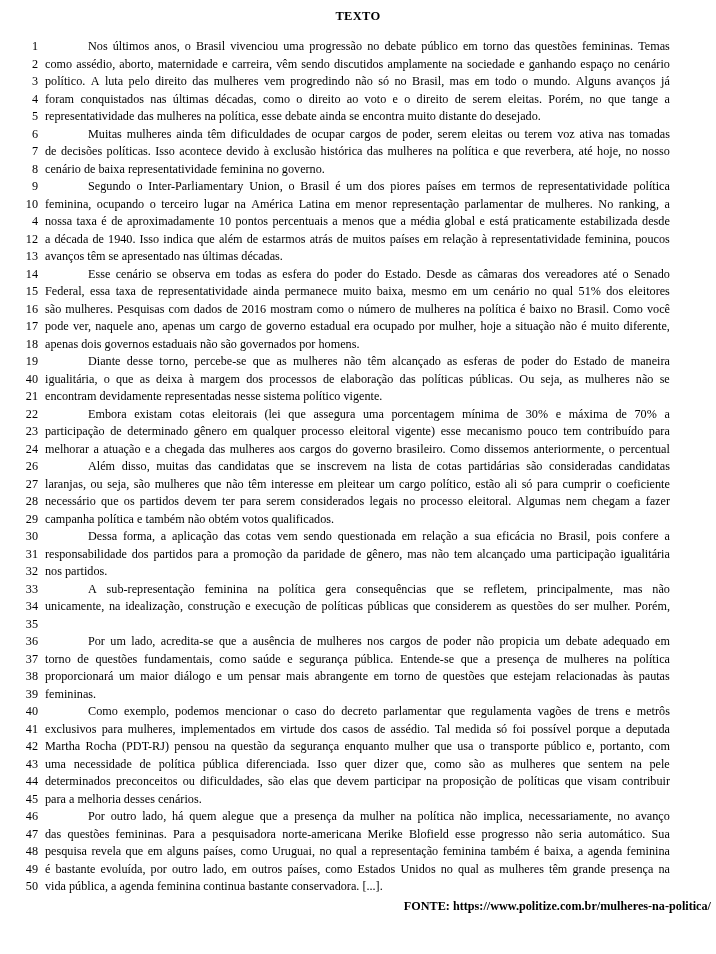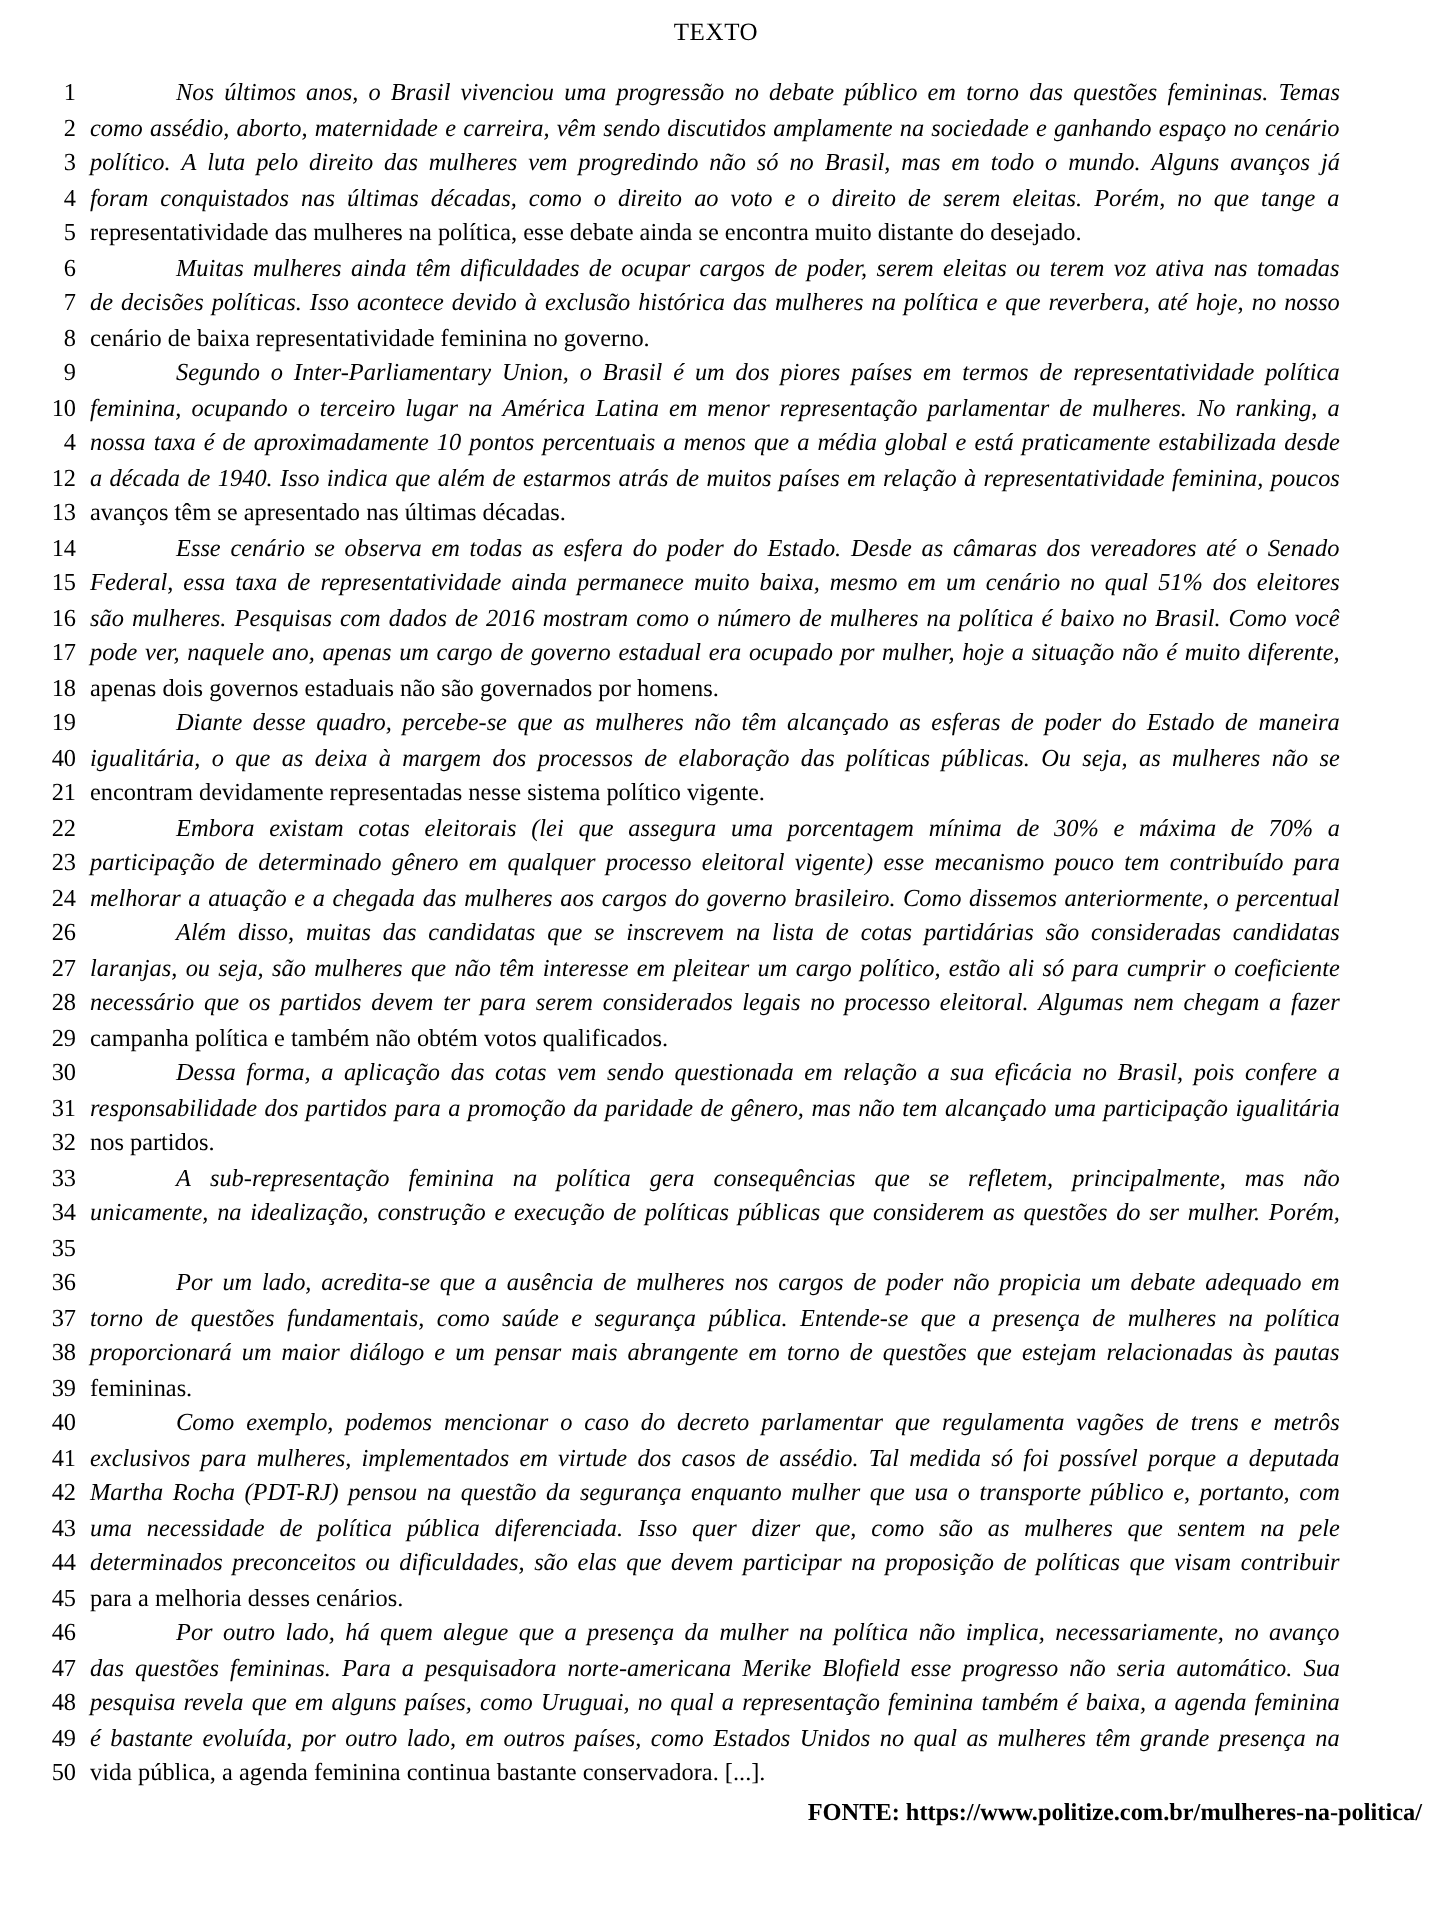--- a/index.html
+++ b/index.html
@@ -16,21 +16,21 @@
     overflow: hidden;
   }
   #page {
     width: 716px;
     height: 954px;
     position: relative;
     box-sizing: border-box;
   }
   #doc-title {
     text-align: center;
-    font-weight: normal;
+    font-weight: bold;
     font-size: 12.5px;
     letter-spacing: 0.3px;
     padding-top: 9px;
     padding-bottom: 0px;
     line-height: 14px;
   }
   #lines {
     margin-top: 15px;
   }
   .line-row {
@@ -57,21 +57,20 @@
     font-size: 12.2px;
     position: relative;
     height: 17.5px;
     overflow: visible;
   }
   
   .just {
     display: flex;
     justify-content: space-between;
     width: 100%;
-    font-style: italic;
   }
   .just.indent {
     padding-left: 43px;
     box-sizing: border-box;
     width: 100%;
   }
   .just > span {
     white-space: pre;
   }
   
@@ -490,21 +489,21 @@
         <div class="line-text">
           <div class="flush">apenas dois governos estaduais não são governados por homens.</div>
         </div>
       </div>
       <div class="line-row">
         <div class="line-num">19</div>
         <div class="line-text">
           <div class="just indent">
             <span>Diante</span>
             <span>desse</span>
-            <span>quadro,</span>
+            <span>torno,</span>
             <span>percebe-se</span>
             <span>que</span>
             <span>as</span>
             <span>mulheres</span>
             <span>não</span>
             <span>têm</span>
             <span>alcançado</span>
             <span>as</span>
             <span>esferas</span>
             <span>de</span>

